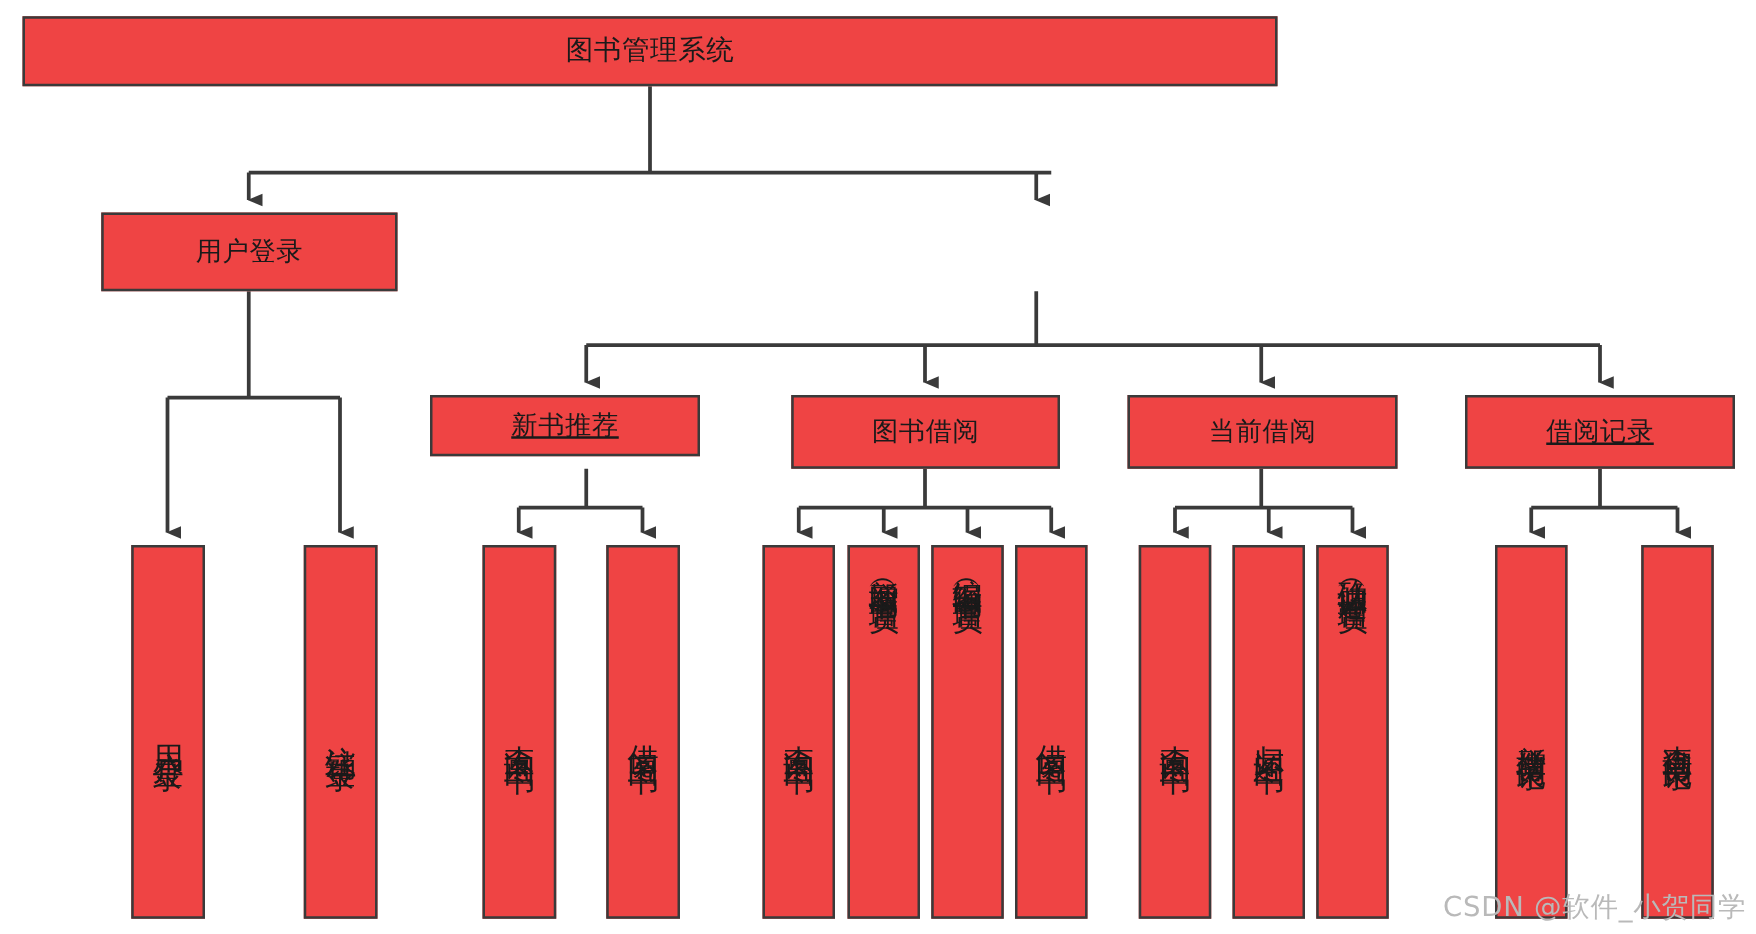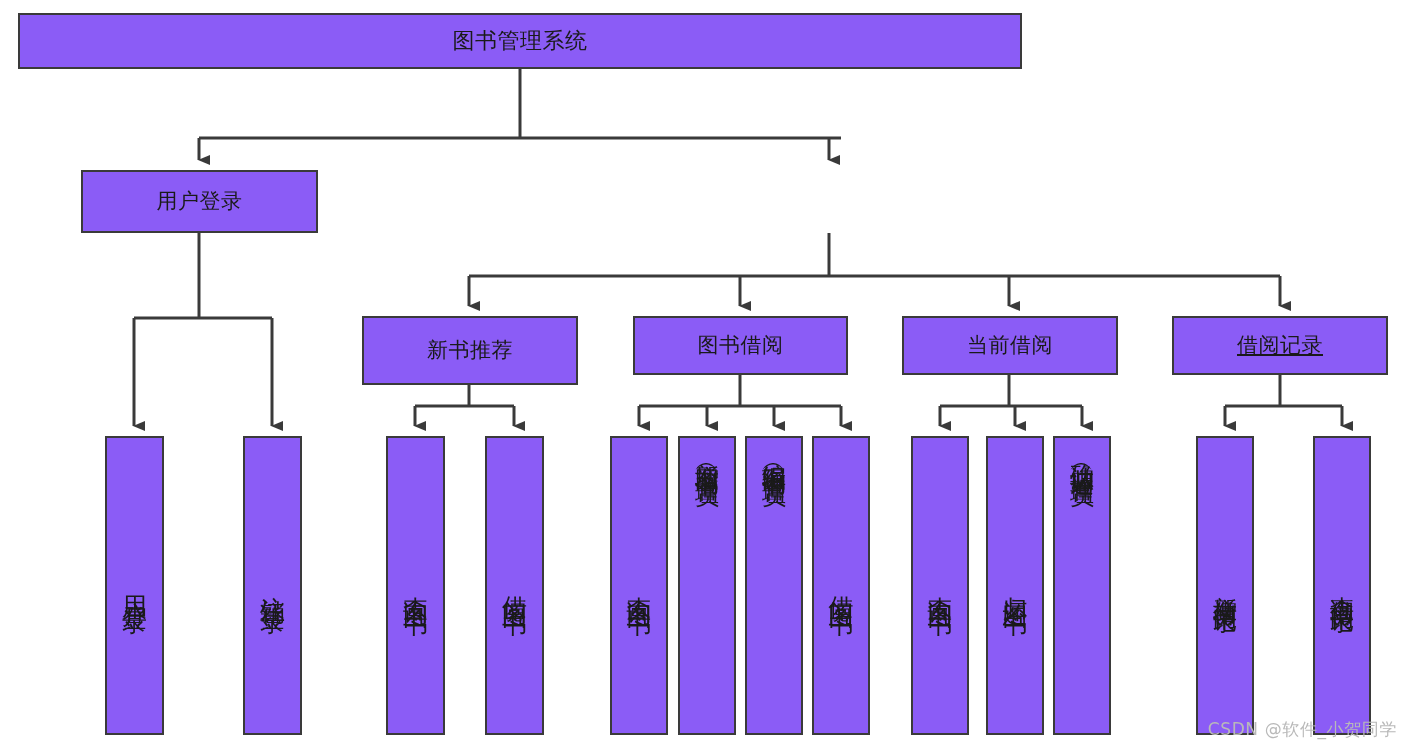--- a/index.html
+++ b/index.html
@@ -21,21 +21,21 @@
     position: absolute;
     left: 0;
     top: 0;
     width: 1405px;
     height: 747px;
     pointer-events: none;
   }
   .node {
     position: absolute;
     box-sizing: border-box;
-    background: #8b5cf6;
+    background: #ef4444;
     border: 2px solid #3a3a3a;
     display: flex;
     align-items: center;
     justify-content: center;
     color: #1a1a1a;
   }
   .node .label {
     display: block;
     text-align: center;
     line-height: 1.06;
@@ -71,21 +71,21 @@
   }
   
   .node.v.top {
     align-items: flex-start;
     padding-top: 6px;
   }
   .watermark {
     position: absolute;
     right: 8px;
     bottom: 6px;
-    font-size: 17px;
+    font-size: 22px;
     color: #b9b9b9;
     letter-spacing: 0.6px;
     white-space: nowrap;
     font-family: "DejaVu Sans", "Liberation Sans", sans-serif;
   }
 </style>
 </head>
 <body>
 
 <div id="canvas">
@@ -141,21 +141,21 @@
   </svg>
 
   <div class="node h root" style="left:18px; top:13px; width:1004px; height:56px;">
     <span class="label">图书管理系统</span>
   </div>
 
   <div class="node h" style="left:81px; top:170px; width:237px; height:63px;">
     <span class="label">用户登录</span>
   </div>
 
-  <div class="node h" style="left:362px; top:316px; width:216px; height:69px;">
+  <div class="node h" style="left:344px; top:316px; width:216px; height:49px;text-decoration:underline;">
     <span class="label">新书推荐</span>
   </div>
   <div class="node h" style="left:902px; top:316px; width:216px; height:59px;">
     <span class="label">当前借阅</span>
   </div>
   <div class="node h" style="left:633px; top:316px; width:215px; height:59px;">
     <span class="label">图书借阅</span>
   </div>
   <div class="node h" style="left:1172px; top:316px; width:216px; height:59px;text-decoration:underline;">
     <span class="label">借阅记录</span>

